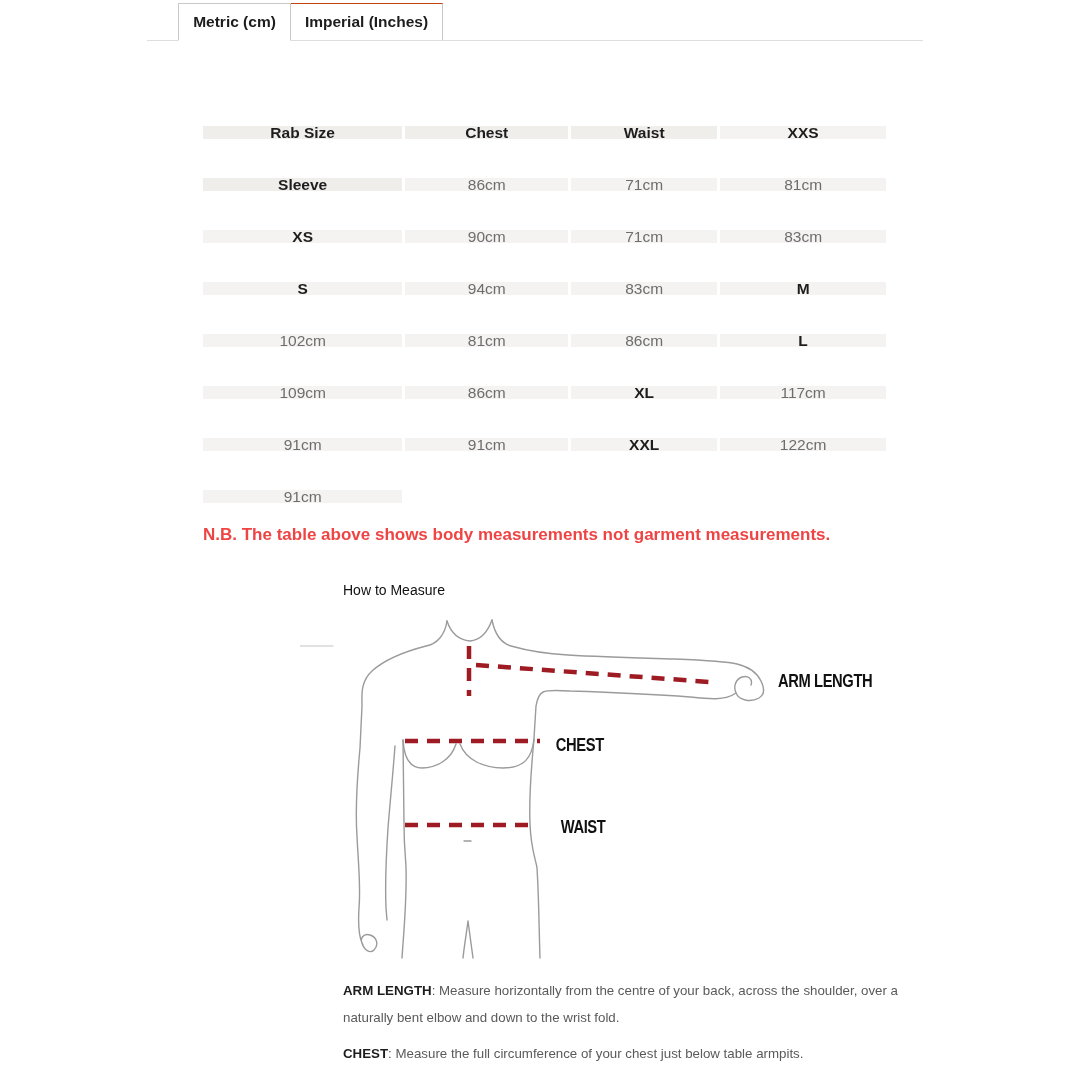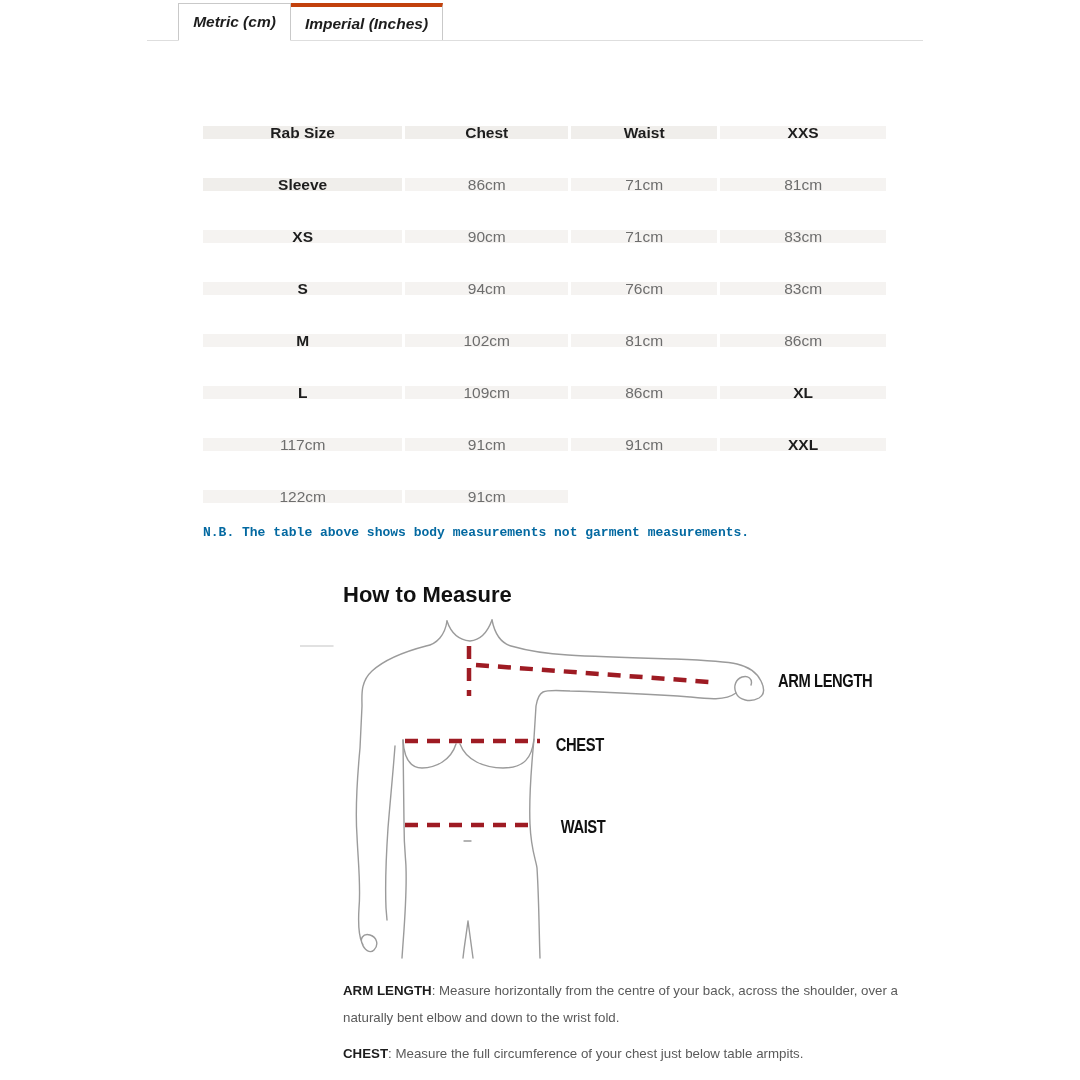--- a/index.html
+++ b/index.html
@@ -10,50 +10,49 @@
   
   .tabbar{
     position:absolute;left:147px;top:3px;width:776px;height:38px;
     border-bottom:1px solid #dedede;display:flex;align-items:stretch;
     padding-left:31px;box-sizing:border-box;
   }
   .tab{
     display:flex;align-items:center;justify-content:center;
     font-weight:bold;font-size:15.5px;color:#1d1d1d;background:#fff;
     box-sizing:border-box;
-    font-style:italic;
   }
   .tab-active{
     width:113px;border:1px solid #c9c9c9;border-bottom:1px solid #ffffff;
     margin-bottom:-1px;z-index:2;
   }
   .tab-inactive{
-    width:152px;border-top:4px solid #c2410c;border-right:1px solid #c9c9c9;
+    width:152px;border-top:1px solid #c2410c;border-right:1px solid #c9c9c9;
   }
   
   .size-table{
     position:absolute;left:203px;top:90px;width:683px;
     display:grid;grid-template-columns:202fr 165fr 148fr 168fr;
     grid-auto-rows:49px;gap:3px;
   }
   .cell{
     display:flex;align-items:center;justify-content:center;
     background:#f5f3f1;font-size:15.5px;color:#6d6d6d;margin-top:36px;
   }
   .cell.head{background:#f0eeeb;font-weight:bold;color:#1d1d1d;font-size:15.5px;}
   .cell.size{font-weight:bold;color:#1d1d1d;}
   
   .note{
     position:absolute;left:203px;top:525px;width:700px;
-    font-weight:bold;font-size:13px;color:#0369a1;font-family:Liberation Mono, monospace;
+    font-weight:bold;font-size:17px;color:#ef4444;
   }
   
   .htm-title{
     position:absolute;left:343px;top:582px;
-    font-weight:bold;font-size:22px;color:#111;
+    font-weight:normal;font-size:14px;color:#111;
   }
   .diagram{position:absolute;left:300px;top:608px;width:580px;height:360px;}
   .diagram path{fill:none;stroke:#9b9b9b;stroke-width:1.4;stroke-linecap:round;stroke-linejoin:round;}
   .diagram .dash{stroke:#9e1b23;stroke-width:4.5;stroke-dasharray:13 9;stroke-linecap:butt;}
   .diagram .stray{stroke:#d7d7d7;stroke-width:1.5;}
   .diagram text{
     font-family:"Liberation Sans",sans-serif;font-weight:bold;font-size:18px;
     fill:#111;letter-spacing:-0.5px;
   }
   
@@ -80,21 +79,20 @@
   <div class="cell">71cm</div>
   <div class="cell">81cm</div>
 
   <div class="cell size">XS</div>
   <div class="cell">90cm</div>
   <div class="cell">71cm</div>
   <div class="cell">83cm</div>
 
   <div class="cell size">S</div>
   <div class="cell">94cm</div>
-  <div class="cell">76cm</div>
   <div class="cell">83cm</div>
 
   <div class="cell size">M</div>
   <div class="cell">102cm</div>
   <div class="cell">81cm</div>
   <div class="cell">86cm</div>
 
   <div class="cell size">L</div>
   <div class="cell">109cm</div>
   <div class="cell">86cm</div>

